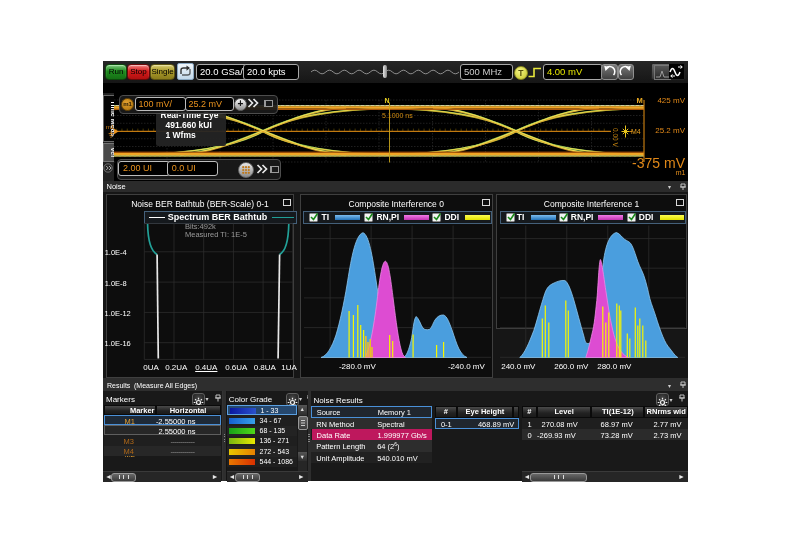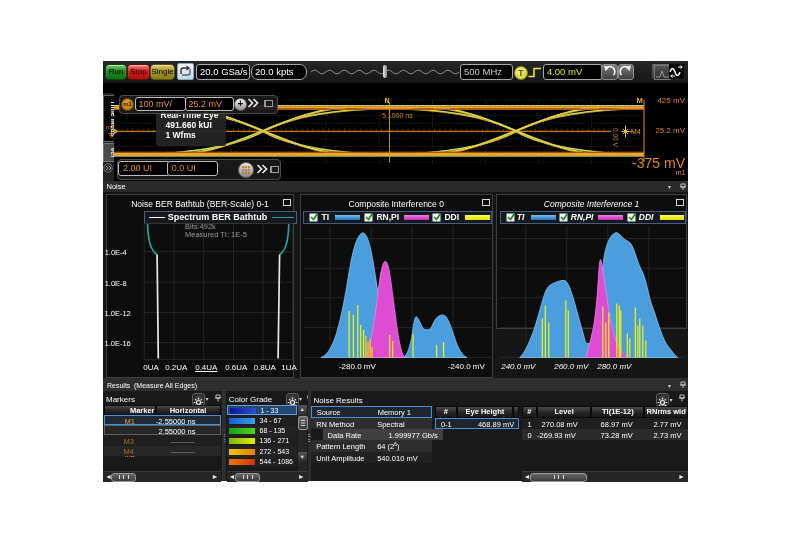--- a/index.html
+++ b/index.html
@@ -45,21 +45,21 @@
     <div class="tbtn" style="left:24px;width:21px;background:linear-gradient(#f08080,#d41a1a 45%,#b01010);border:1px solid #6a0808;box-shadow:inset 0 1px 1px #f8c0c0;">Stop</div>
     <div class="tbtn" style="left:47px;width:23px;background:linear-gradient(#d8cc70,#a89828 45%,#8a7c1c);border:1px solid #5a5210;box-shadow:inset 0 1px 1px #ece4a8;">Single</div>
     <div style="position:absolute;left:74px;top:2px;width:15px;height:15px;background:linear-gradient(#f2f7fb,#c2d8ea);border:1px solid #8aa8c2;border-radius:2px;">
       <svg width="15" height="15" viewBox="0 0 15 15">
           <path d="M3 10 V6 Q3 4 5.5 4 H11" stroke="#333" stroke-width="1.4" fill="none"></path>
           <path d="M8.5 1.5 L12 4 L8.5 6.8 Z" fill="#333"></path>
           <path d="M12 5 V9 Q12 11 9.5 11 H4" stroke="#333" stroke-width="1.4" fill="none" opacity="0.75"></path>
         </svg>
     </div>
     <div class="tbox" style="left:93px;width:49px;">20.0 GSa/s</div>
-    <div class="tbox" style="left:148px;width:51px;border-radius:7px;">20.0 kpts</div>
+    <div class="tbox" style="left:140px;width:51px;">20.0 kpts</div>
     <svg style="position:absolute;left:208px;top:5px;" width="148" height="12" viewBox="0 0 148 12">
         <path d="M0 6 q3.7 -3.6 7.4 0 t7.4 0 t7.4 0 t7.4 0 t7.4 0 t7.4 0 t7.4 0 t7.4 0 t7.4 0 t7.4 0 t7.4 0 t7.4 0 t7.4 0 t7.4 0 t7.4 0 t7.4 0 t7.4 0 t7.4 0 t7.4 0 t7.4 0" stroke="#9a9a9a" stroke-width="0.9" fill="none"></path>
       </svg>
     <div style="position:absolute;left:279.5px;top:3.5px;width:4px;height:13.5px;background:linear-gradient(90deg,#e8e8e8,#888);border-radius:2px;"></div>
     <div class="tbox" style="left:357px;width:48px;color:#ccc;">500 MHz</div>
     <div style="position:absolute;left:410.8px;top:4.8px;width:12px;height:12px;border-radius:50%;background:radial-gradient(circle at 40% 35%,#f4f488,#d8d84a 60%,#b8b830);border:0.5px solid #8a8a20;color:#55500a;font-size:8.5px;font-weight:bold;text-align:center;line-height:12.5px;">T</div>
     <svg style="position:absolute;left:425px;top:5.5px;" width="14" height="11" viewBox="0 0 14 11">
         <path d="M0.5 9.5 H6 V1.5 H13" stroke="#e8e83c" stroke-width="1.6" fill="none"></path>
       </svg>
     <div class="tbox" style="left:439.9px;width:55px;color:#e8e800;">4.00 mV</div>
@@ -330,21 +330,21 @@
             <path d="M64.8 162.5 V141 M67 162.5 V147 M69.2 162.5 V144 M71 162.5 V152"></path>
           </g>
         </g>
       </svg>
       <div class="abs" style="left:0;top:167px;width:100%;color:#fff;font-size:8px;">
         <span class="abs" style="left:38px;">-280.0 mV</span>
           <span class="abs" style="left:147px;">-240.0 mV</span>
       </div>
     </div>
 
-    <div class="npanel" style="left:393.2px;top:2.1px;width:190.8px;height:135px;font-style:italic;">
+    <div class="npanel" style="left:393.2px;top:2.1px;width:190.8px;height:135px;">
       <div class="ptitle">Composite Interference 1</div>
       <div class="maxi" style="left:179px;top:4px;"></div>
       <div class="legend" style="left:2.6px;top:15.5px;width:184.5px;height:11px;">
         <div class="cb" style="left:5px;top:1.5px;">
             <svg width="10" height="10" viewBox="0 0 10 10">
               <path d="M2 5 L4.5 7.5 L8.5 1.5" stroke="#1a8a1a" stroke-width="1.6" fill="none"></path>
             </svg>
           </div>
         <div class="abs" style="left:16px;top:0.5px;font-weight:bold;">TI</div>
         <div class="abs" style="left:30px;top:2.6px;width:25px;height:5.5px;background:linear-gradient(#7cbcee,#2272ba);"></div>
@@ -517,21 +517,21 @@
         </svg>
 
       <div class="abs" style="left:0.6px;top:15.4px;width:120.4px;height:11.3px;background:#20262e;border:1px solid #4a90d8;box-sizing:border-box;">
         <span class="cell" style="left:4.5px;top:1px;">Source</span>
           <span class="cell" style="left:65.5px;top:1px;">Memory 1</span>
       </div>
       <div class="abs" style="left:0.6px;top:26.7px;width:120.4px;height:11.3px;background:#2d2d2d;">
         <span class="cell" style="left:5px;top:2px;">RN Method</span>
           <span class="cell" style="left:66px;top:2px;">Spectral</span>
       </div>
-      <div class="abs" style="left:12px;top:38px;width:120.4px;height:11.3px;background:#404040;">
+      <div class="abs" style="left:1px;top:38px;width:120.4px;height:11.3px;background:#be185d;">
         <span class="cell" style="left:5px;top:2px;">Data Rate</span>
           <span class="cell" style="left:66px;top:2px;">1.999977 Gb/s</span>
       </div>
       <div class="abs" style="left:0.6px;top:49.3px;width:120.4px;height:11.3px;background:#2d2d2d;">
         <span class="cell" style="left:5px;top:2px;">Pattern Length</span>
           <span class="cell" style="left:66px;top:2px;">64 (2<sup>6</sup>)</span>
       </div>
       <div class="abs" style="left:0.6px;top:60.6px;width:120.4px;height:11.3px;background:#212121;">
         <span class="cell" style="left:5px;top:2px;">Unit Amplitude</span>
           <span class="cell" style="left:66px;top:2px;">540.010 mV</span>

